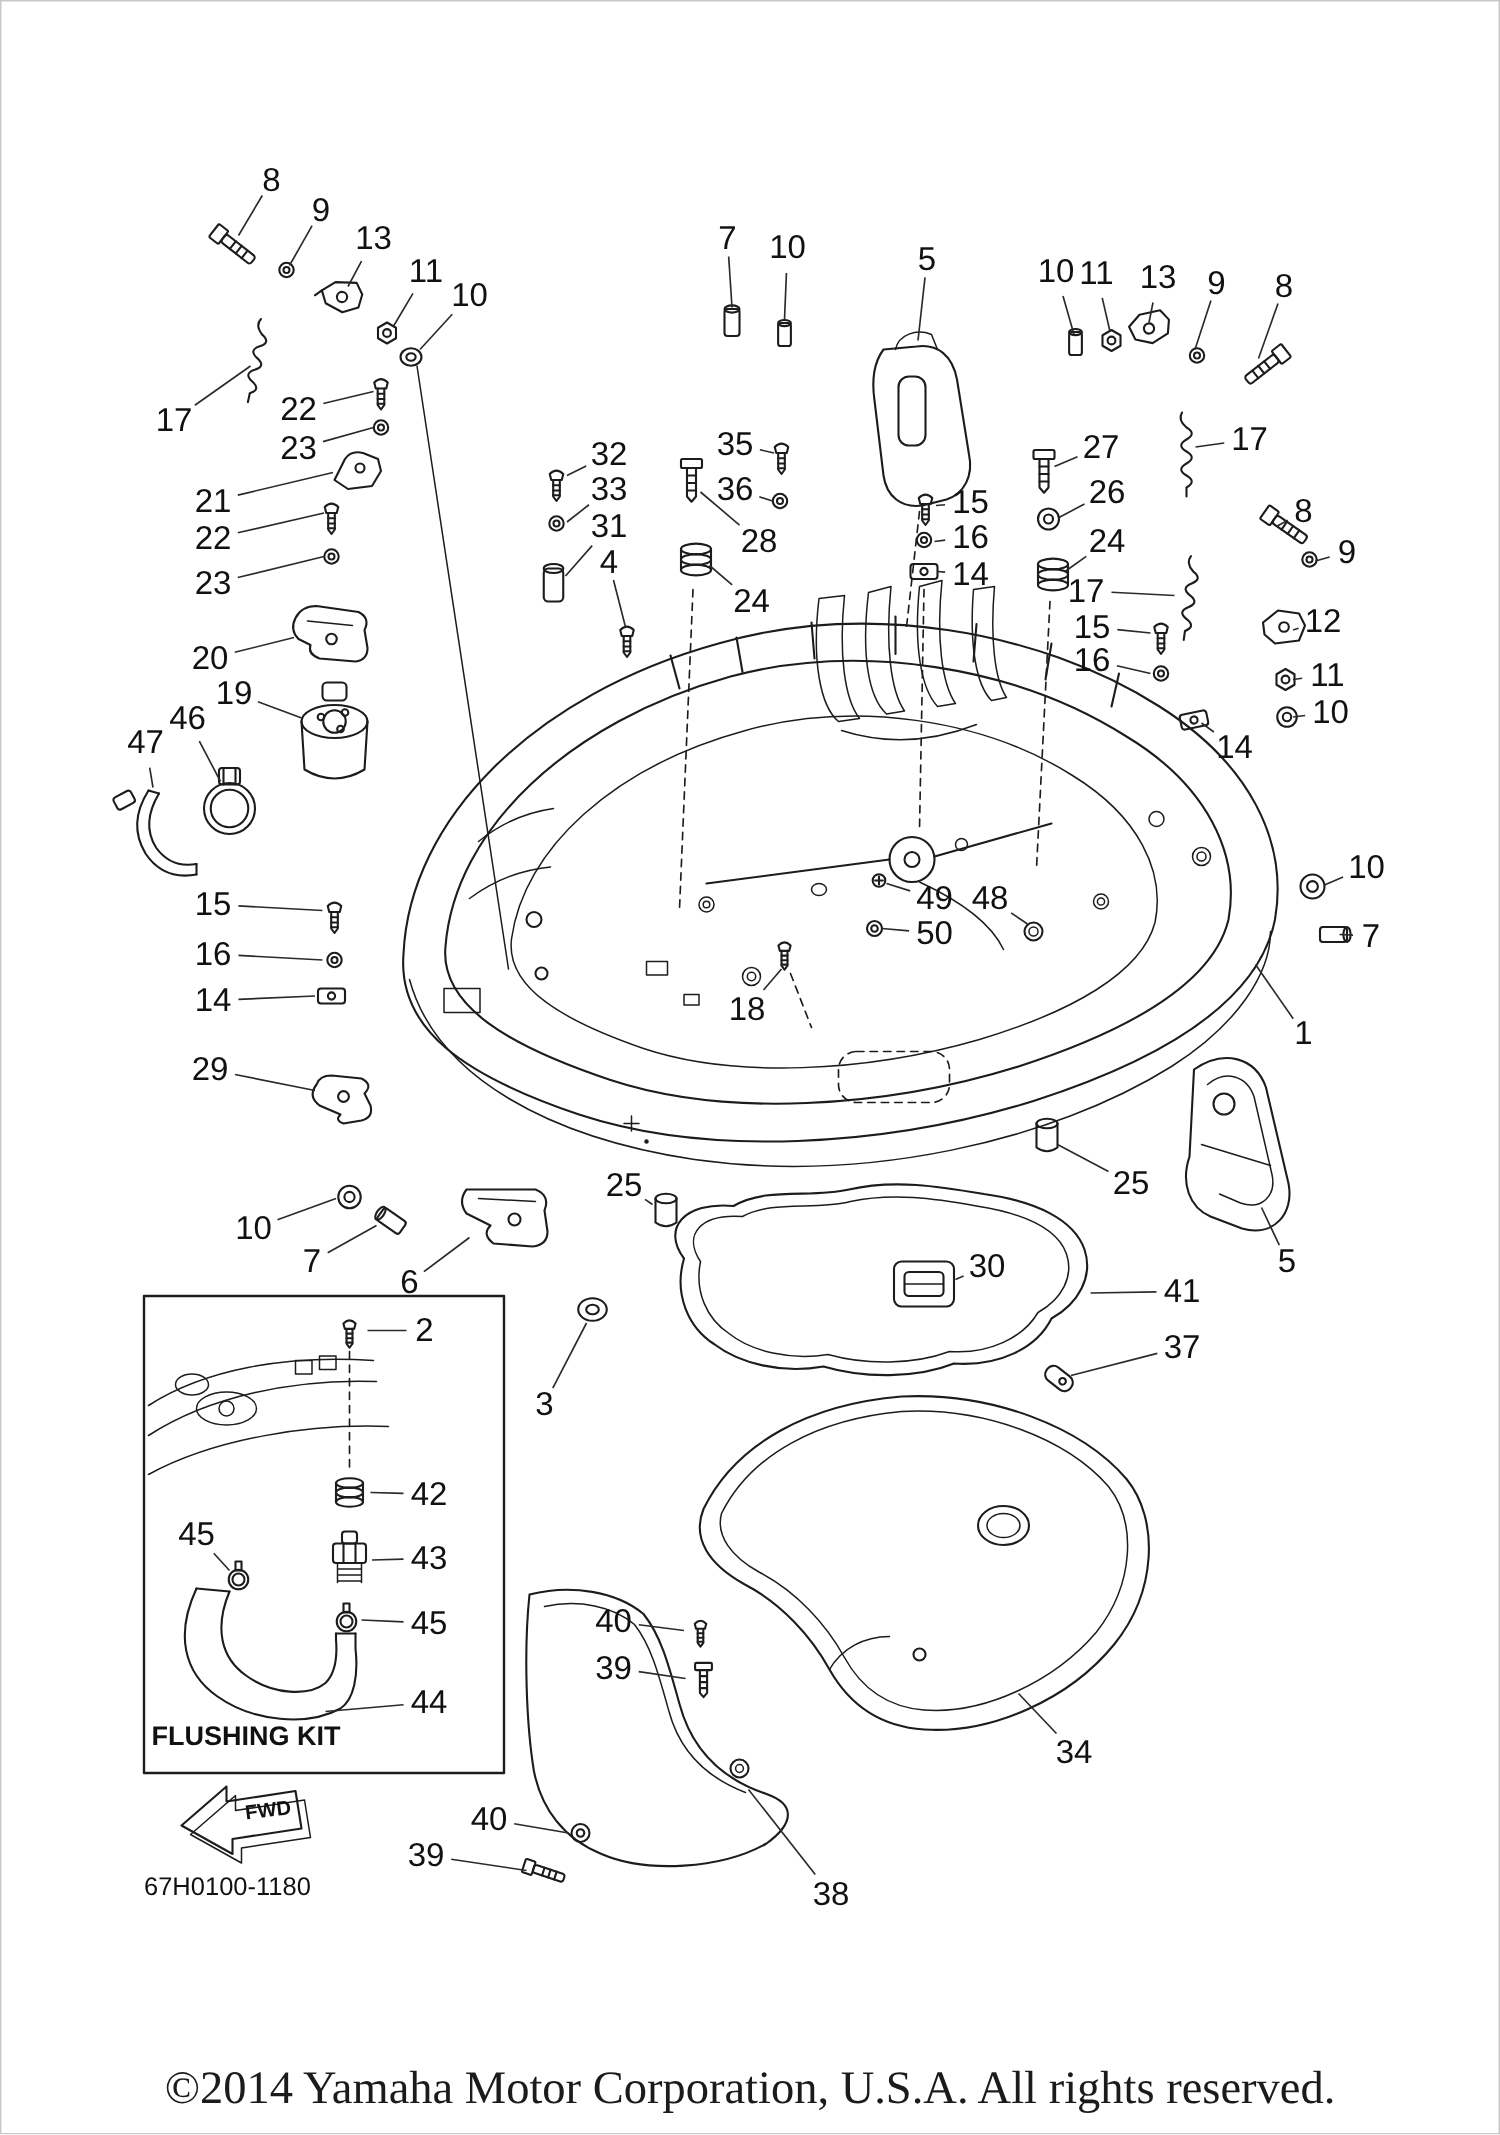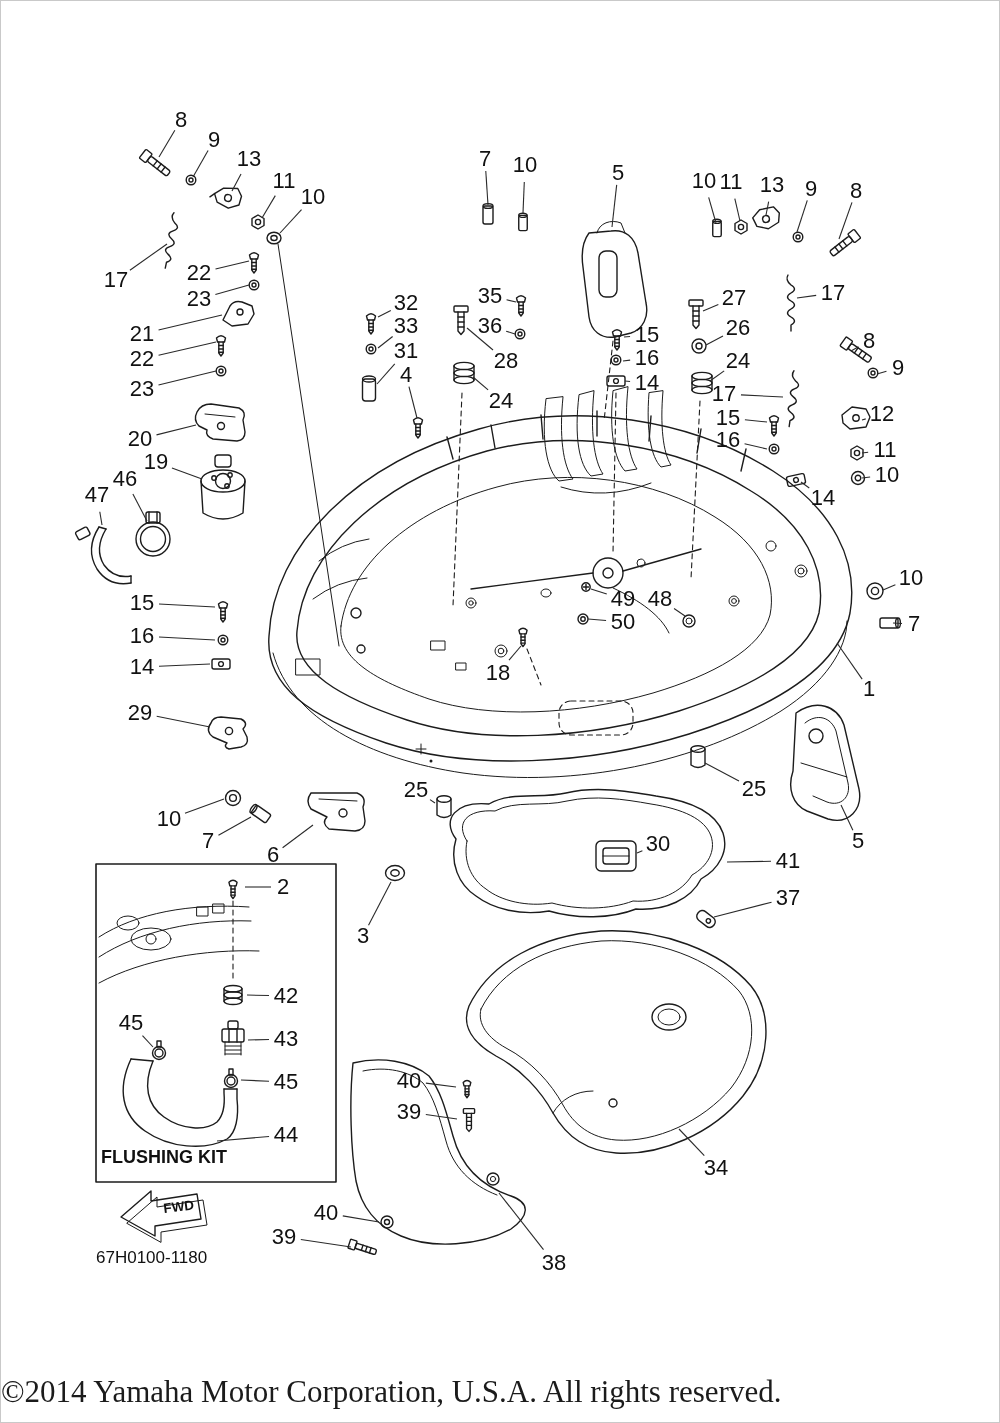--- a/index.html
+++ b/index.html
@@ -9,21 +9,21 @@
   svg{position:absolute;left:0;top:0;}
   svg *{vector-effect:non-scaling-stroke;}
   .ink{stroke:#1c1c1c;fill:none;stroke-width:1.4;stroke-linecap:round;stroke-linejoin:round;}
   .thin{stroke-width:1;}
   .dash{stroke-dasharray:5 4;stroke-width:1.1;}
   .leader{stroke:#2a2a2a;stroke-width:1.1;}
   .callout{font-family:"Liberation Sans",sans-serif;font-size:22px;fill:#111;text-anchor:middle;}
   .inset-label{font-family:"Liberation Sans",sans-serif;font-weight:bold;font-size:18px;fill:#111;}
   .fwd-label{font-family:"Liberation Sans",sans-serif;font-weight:bold;font-size:13.5px;fill:#111;}
   .code-label{font-family:"Liberation Sans",sans-serif;font-size:17px;fill:#111;}
-  #copyright{position:absolute;left:0;right:0;bottom:12px;text-align:left;
+  #copyright{position:absolute;left:0;right:0;bottom:12px;text-align:center;
              font-family:"Liberation Serif",serif;font-size:31px;color:#1b1b1b;}
 </style>
 </head>
 <body>
 
 <div id="page">
 
 <svg id="diagram-svg" width="1000" height="1423" viewBox="0 0 1000 1423">
 
   <defs>

